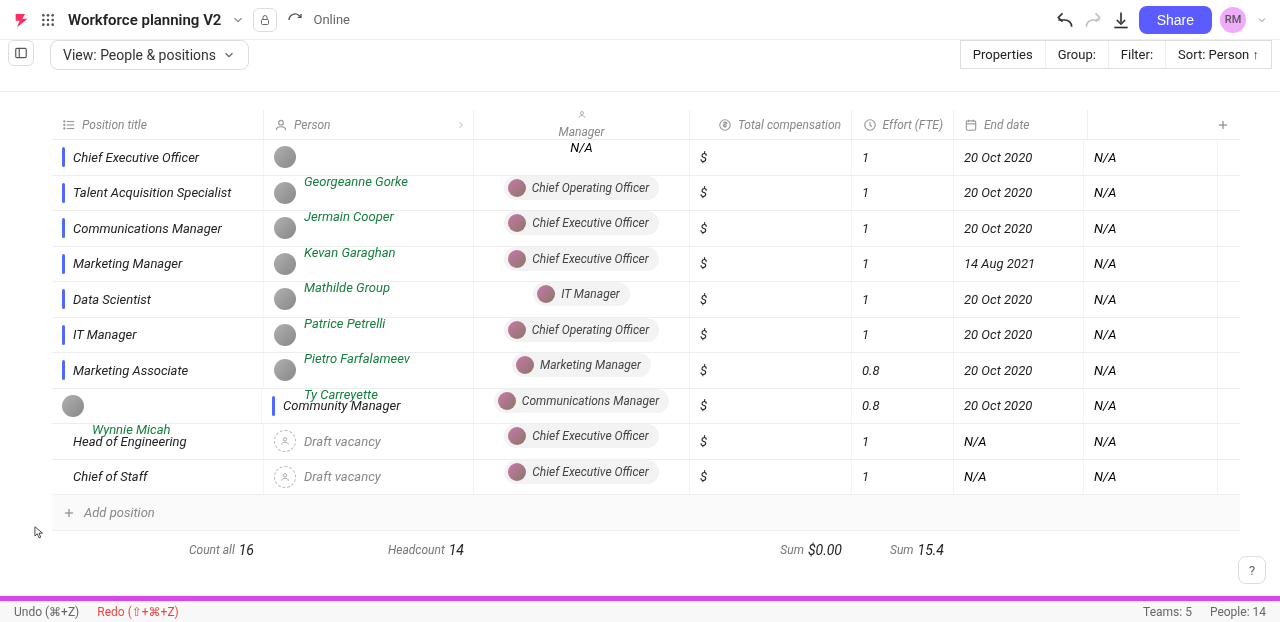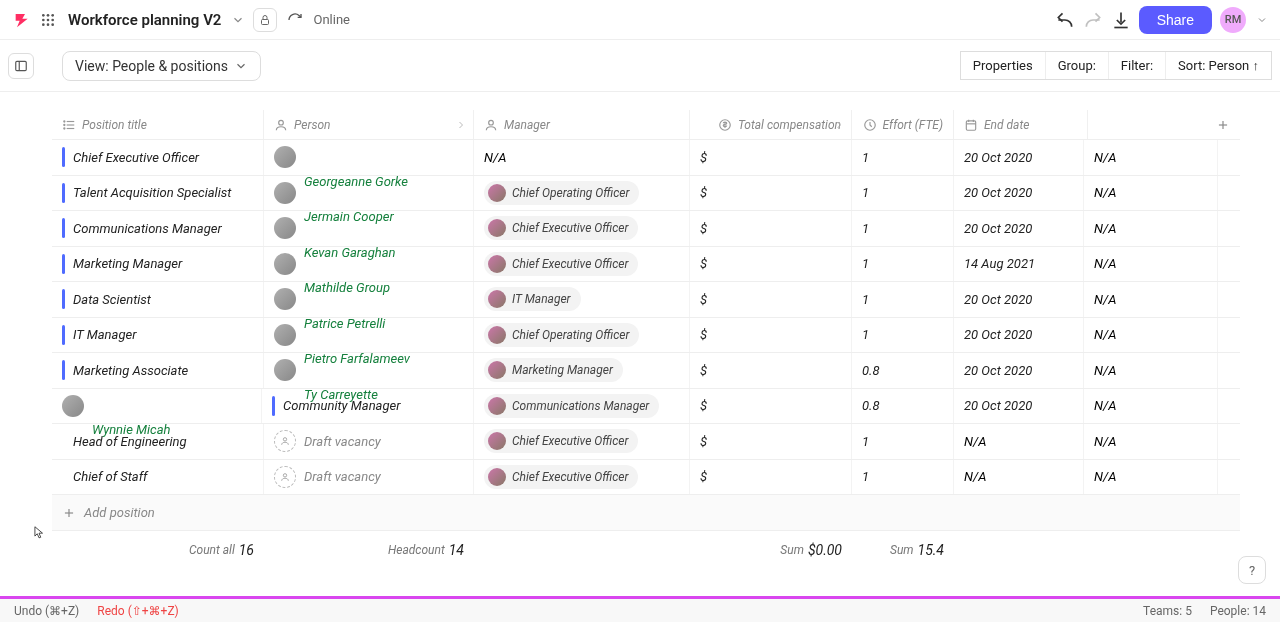--- a/index.html
+++ b/index.html
@@ -49,23 +49,23 @@
     background: #5b5bff; color: #fff; border: none; border-radius: 8px;
     padding: 6px 18px; font-size: 14px; font-weight: 500; cursor: pointer;
   }
   .avatar-small {
     width: 26px; height: 26px; border-radius: 50%;
     background: #f0abfc; color: #555; display: inline-flex;
     align-items: center; justify-content: center; font-size: 11px; font-weight: 500; text-align: center;
   }
   
   .toolbar {
-    height: 52px; display: flex; align-items: center; padding: 0 8px 0 8px;
+    height: 52px; display: flex; align-items: flex-start; padding: 0 8px 0 8px;
     border-bottom: 1px solid #eee;
-    gap: 20px;
+    gap: 8px;
   }
   .sidebar-toggle {
     width: 26px; height: 26px; border: 1px solid #ddd; border-radius: 6px;
     display: inline-flex; align-items: center; justify-content: center; color:#555;
   }
   .view-btn {
     border: 1px solid #ddd; border-radius: 8px; padding: 6px 12px;
     display: inline-flex; align-items: center; gap: 6px; font-size: 14px; color:#333;
     cursor: pointer;
     margin-left: 8px;
@@ -93,21 +93,21 @@
   }
   .th {
     display: flex; align-items: center; gap: 6px;
     font-size: 12px; color: #888; padding: 0 10px;
     border-right: 1px solid #f0f0f0;
     position: relative;
   }
   .th .hdr-caret { position: absolute; right: 6px; color: #bbb; }
   .col-pos { width: 212px; }
   .col-person { width: 210px; }
-  .col-mgr { width: 216px; }
+  .col-mgr { width: 216px; flex-direction: column; }
   .col-comp { width: 162px; }
   .col-eff { width: 102px; }
   .col-start { width: 130px; }
   .col-end { width: 134px; }
   .col-add { flex: 1; justify-content: flex-end; border-right: none; }
   .row {
     display: flex; height: 35.5px; align-items: stretch;
     border-bottom: 1px solid #eee;
   }
   .cell {
@@ -151,21 +151,21 @@
   
   .summary-row {
     display: flex; height: 38px; align-items: center;
     font-size: 12px; color: #777;
   }
   .summary-row .s-cell { display:flex; align-items:center; padding:0 10px; justify-content:flex-end; gap:4px;}
   .s-num { font-size: 14px; color: #222; }
   
   .footer {
     position: absolute; left:0; right:0; bottom:0; height: 26px;
-    background: #f8f8f8; border-top: 3px solid #d946ef;
+    background: #f8f8f8; border-top: 5px solid #d946ef;
     display: flex; align-items: center; padding: 0 14px;
     font-size: 12px; color: #666; gap: 18px;
   }
   .footer .disabled { color: #ef4444; }
   .footer-spacer { flex: 1; }
   .help-fab {
     position: absolute; right: 14px; bottom: 38px;
     width: 28px; height: 28px; border: 1px solid #ddd; border-radius: 8px;
     display: flex; align-items: center; justify-content: center; color:#666;
     background:#fff;

